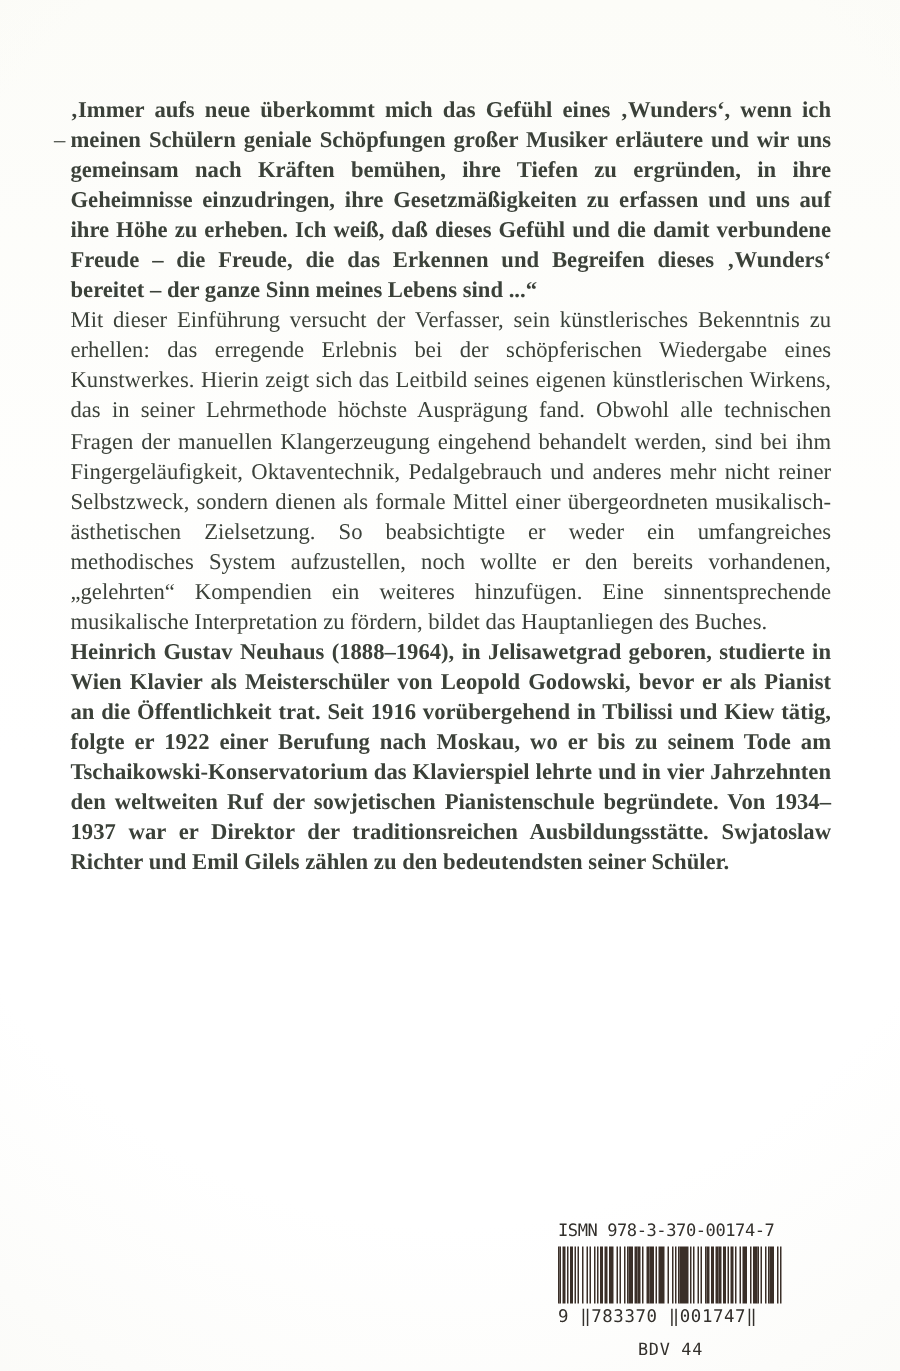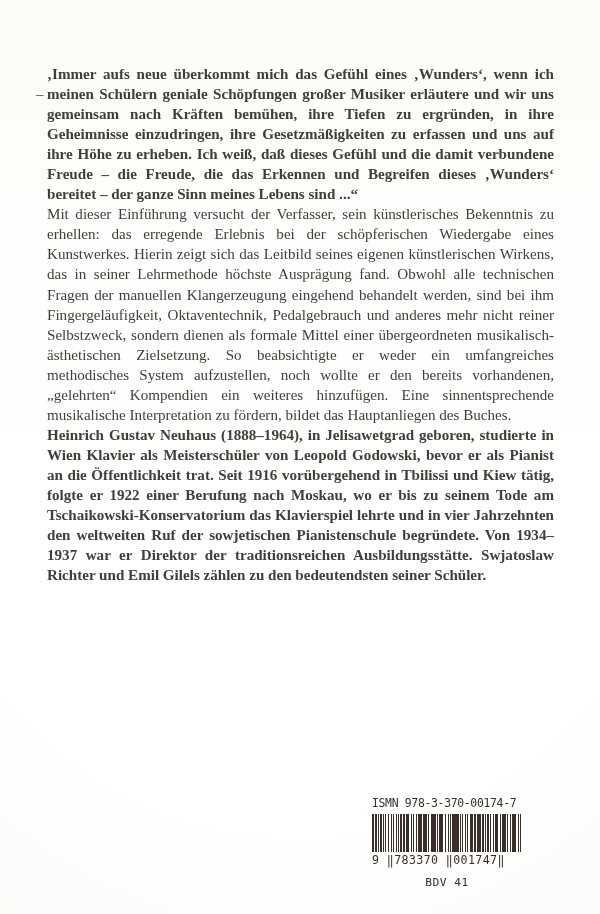--- a/index.html
+++ b/index.html
@@ -56,21 +56,21 @@
     font-size: 15.1px;
     line-height: 20.05px;
     width: 11px;
   }
   #quote-block { position: relative; }
 
   
   #ismn-block {
     position: absolute;
     left: 372px;
-    top: 796px;
+    top: 813px;
     width: 170px;
     color: #2f2a26;
   }
   #ismn-text {
     font-family: "DejaVu Sans Mono", "Liberation Mono", monospace;
     font-size: 11.4px;
     letter-spacing: -0.3px;
     color: #33302c;
     white-space: nowrap;
     margin-bottom: 4px;
@@ -247,16 +247,16 @@
           <span style="width: 0.746269px; background: transparent;"></span>
           <span style="width: 2.23881px; background: rgb(58, 47, 40);"></span>
           <span style="width: 2.23881px; background: transparent;"></span>
           <span style="width: 1.49254px; background: rgb(58, 47, 40);"></span>
           <span style="width: 0.746269px; background: transparent;"></span>
           <span style="width: 0.746269px; background: rgb(58, 47, 40);"></span>
         </div>
       <div id="barcode-digits">9 ‖783370 ‖001747‖</div>
     </div>
 
-    <div id="bdv-code">BDV 41</div>
+    <div id="bdv-code">BDV 44</div>
   </div>
 
 </div>
 
 </body></html>

